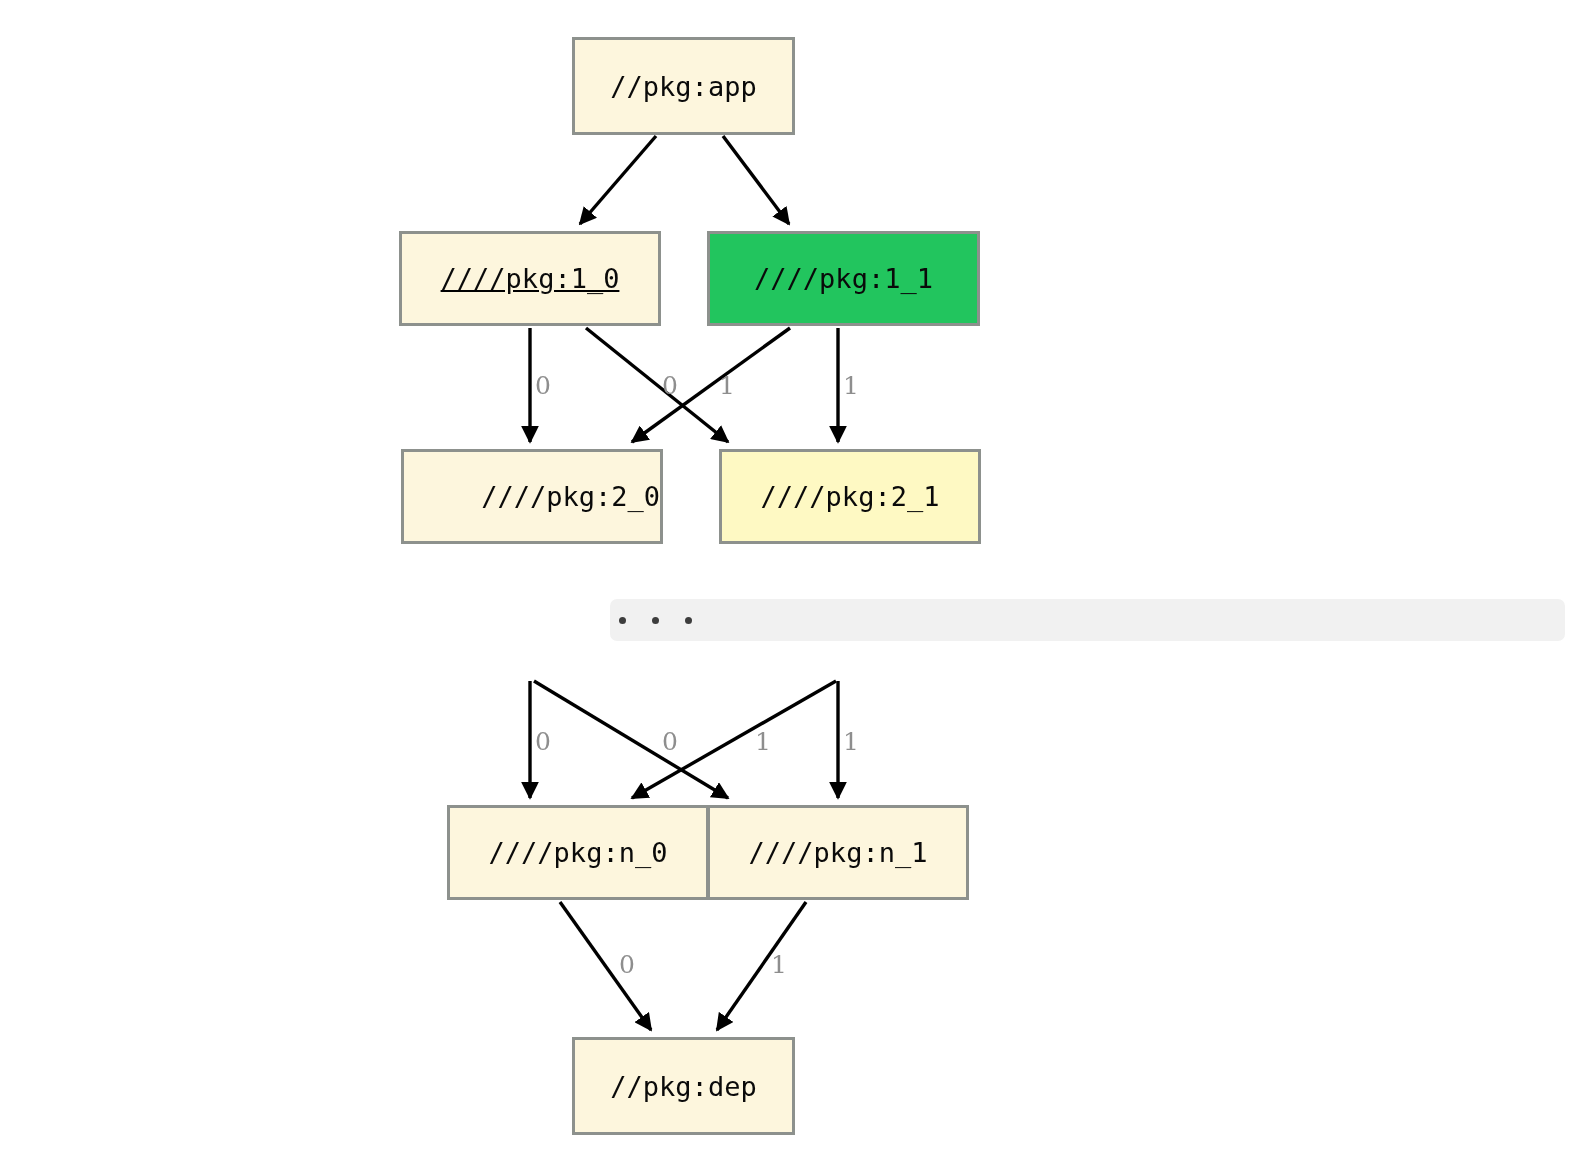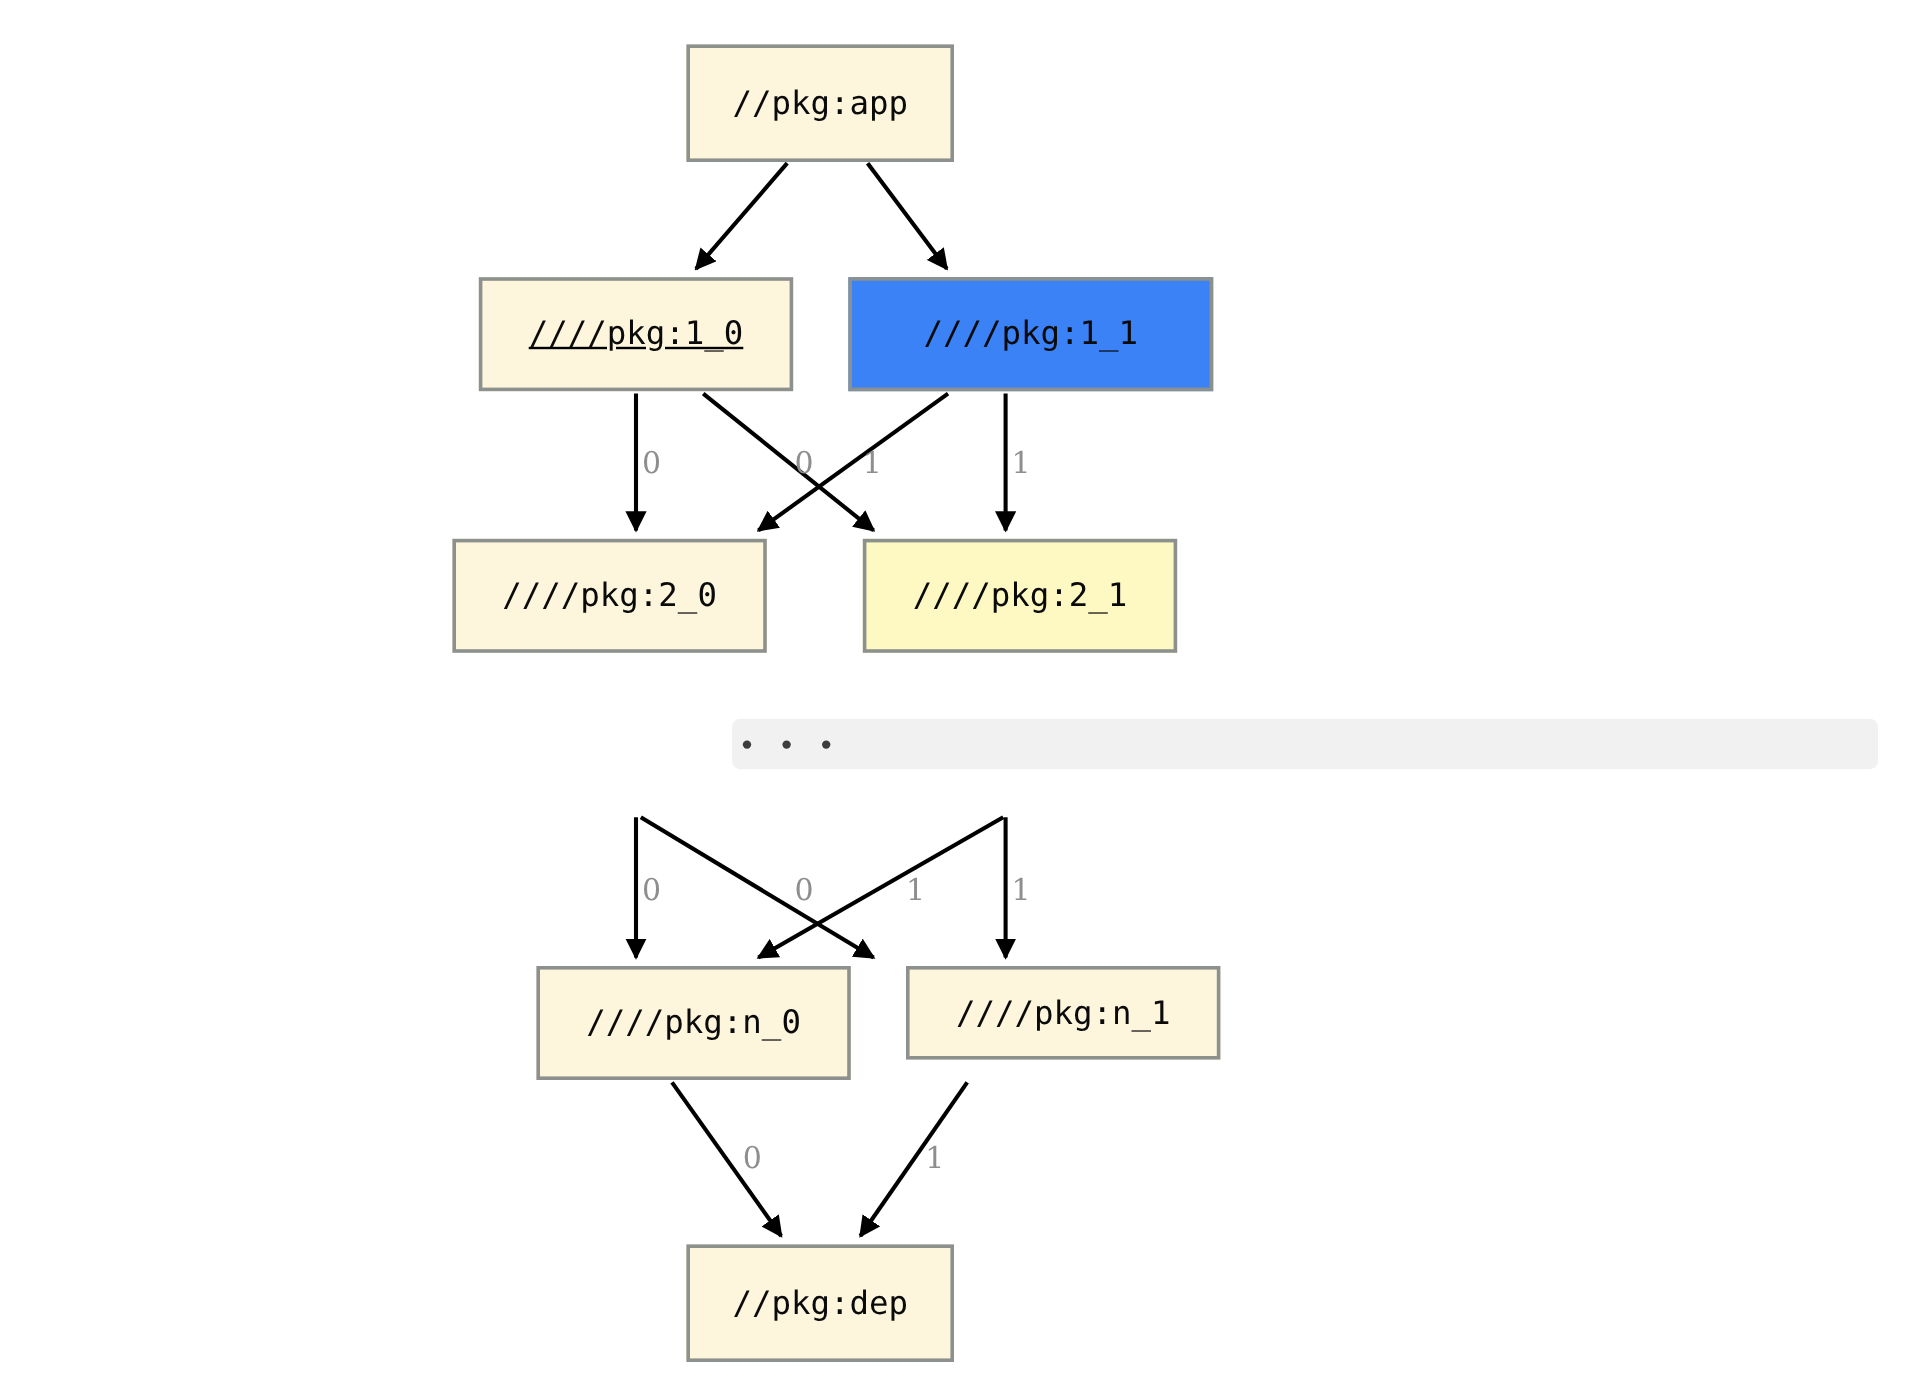--- a/index.html
+++ b/index.html
@@ -99,33 +99,33 @@
       </g>
   </svg>
 
   <div id="nodes-group">
       <div class="node-box" style="left: 572px; top: 37px; width: 223px; height: 98px; background: rgb(253, 246, 221); border-color: rgb(141, 145, 141);">
         <span class="node-label">//pkg:app</span>
       </div>
       <div class="node-box" style="left: 399px; top: 231px; width: 262px; height: 95px; background: rgb(253, 246, 221); border-color: rgb(141, 145, 141); text-decoration: underline;">
         <span class="node-label">////pkg:1_0</span>
       </div>
-      <div class="node-box" style="left: 707px; top: 231px; width: 304px; height: 95px; background: #3b82f6; border-color: rgb(141, 145, 141);">
+      <div class="node-box" style="left: 707px; top: 231px; width: 273px; height: 95px; background: #22c55e; border-color: rgb(141, 145, 141);">
         <span class="node-label">////pkg:1_1</span>
       </div>
-      <div class="node-box" style="left: 377px; top: 449px; width: 262px; height: 95px; background: rgb(253, 246, 221); border-color: rgb(141, 145, 141);">
+      <div class="node-box" style="left: 401px; top: 449px; width: 262px; height: 95px; background: rgb(253, 246, 221); border-color: rgb(141, 145, 141); justify-content: flex-end;">
         <span class="node-label">////pkg:2_0</span>
       </div>
       <div class="node-box" style="left: 719px; top: 449px; width: 262px; height: 95px; background: #fef9c3; border-color: rgb(141, 145, 141);">
         <span class="node-label">////pkg:2_1</span>
       </div>
       <div class="node-box" style="left: 399px; top: 805px; width: 262px; height: 95px; background: rgb(253, 246, 221); border-color: rgb(141, 145, 141); margin-left: 48px;">
         <span class="node-label">////pkg:n_0</span>
       </div>
-      <div class="node-box" style="left: 707px; top: 805px; width: 262px; height: 78px; background: rgb(253, 246, 221); border-color: rgb(141, 145, 141); margin-left: 48px;">
+      <div class="node-box" style="left: 707px; top: 805px; width: 262px; height: 95px; background: rgb(253, 246, 221); border-color: rgb(141, 145, 141);">
         <span class="node-label">////pkg:n_1</span>
       </div>
       <div class="node-box" style="left: 572px; top: 1037px; width: 223px; height: 98px; background: rgb(253, 246, 221); border-color: rgb(141, 145, 141);">
         <span class="node-label">//pkg:dep</span>
       </div>
     </div>
 
   <div id="labels-group">
       <div class="edge-label" style="left: 535px; top: 371px; color: rgb(142, 142, 142);">0</div>
       <div class="edge-label" style="left: 662px; top: 371px; color: rgb(142, 142, 142);">0</div>

